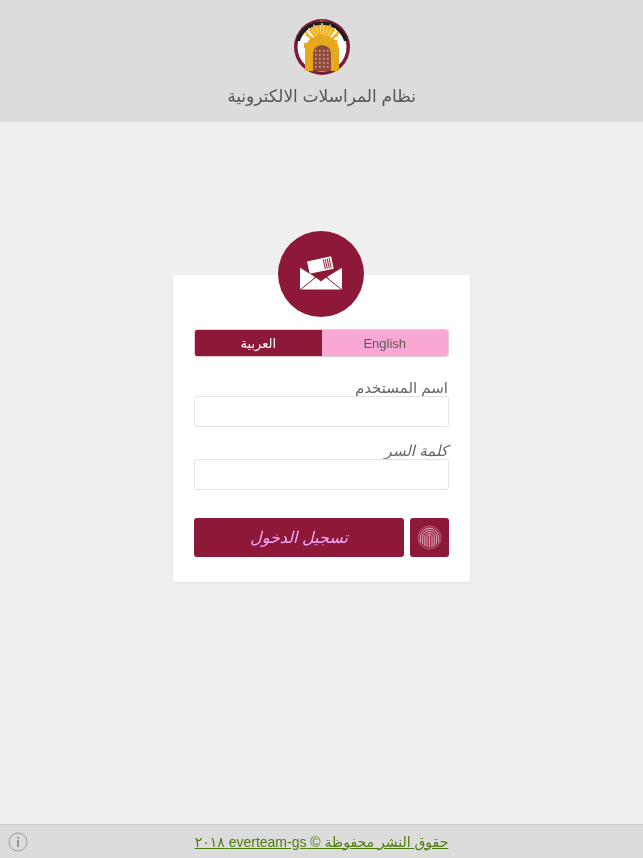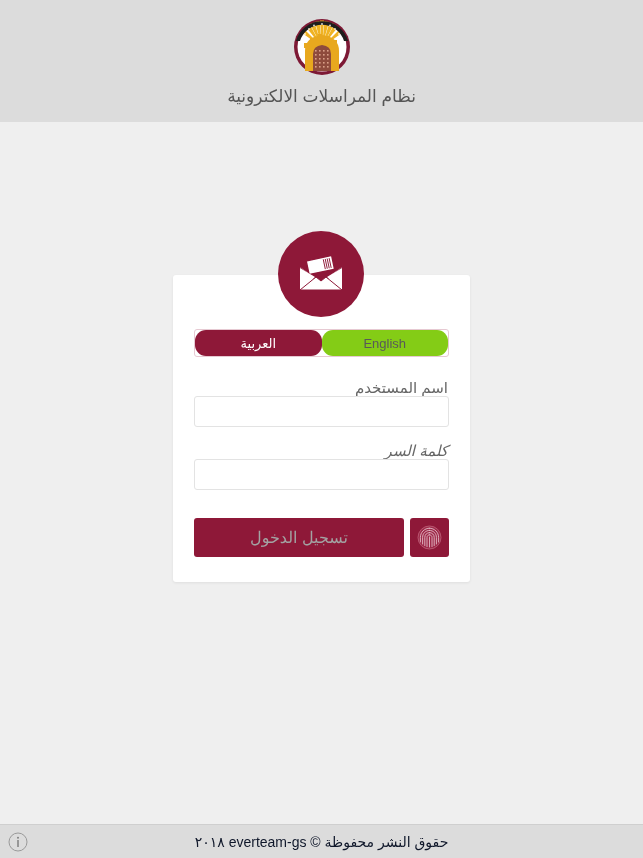--- a/index.html
+++ b/index.html
@@ -97,24 +97,23 @@
     overflow: hidden;
   }
   .lang-btn {
     flex: 1 1 50%;
     display: flex;
     align-items: center;
     justify-content: center;
     font-size: 13px;
     cursor: pointer;
     user-select: none;
-    border-radius: 11px;
   }
   .lang-btn.inactive {
-    background: #84cc16;
+    background: #f9a8d4;
     color: #595959;
   }
   .lang-btn.active {
     background: #8E1838;
     color: #ffffff;
   }
 
   
   .field-label {
     position: absolute;
@@ -164,25 +163,26 @@
     align-items: center;
     justify-content: center;
     cursor: pointer;
     padding: 0;
   }
   .login-btn {
     flex: 1;
     background: #8E1838;
     border: none;
     border-radius: 3px;
-    color: #a3a3a3;
+    color: #f0abfc;
     font-family: "Liberation Sans", sans-serif;
     font-size: 16px;
     cursor: pointer;
     direction: rtl;
+    font-style: italic;
   }
 
   
   .footer {
     position: absolute;
     bottom: 0; left: 0;
     width: 643px;
     height: 34px;
     background: #dcdcdc;
     border-top: 1px solid #cfcfcf;
@@ -193,22 +193,23 @@
     position: absolute;
     left: 8px;
     width: 20px;
     height: 20px;
     cursor: pointer;
   }
   .footer-text {
     width: 100%;
     text-align: center;
     font-size: 14px;
-    color: #0f172a;
-    direction: rtl;
+    color: #4d7c0f;
+    direction: rtl;
+    text-decoration: underline;
   }
 </style>
 </head>
 <body>
 
 <div class="header">
 
   <div class="logo-wrap">
     <svg width="68" height="72" viewBox="0 0 68 72">
 

